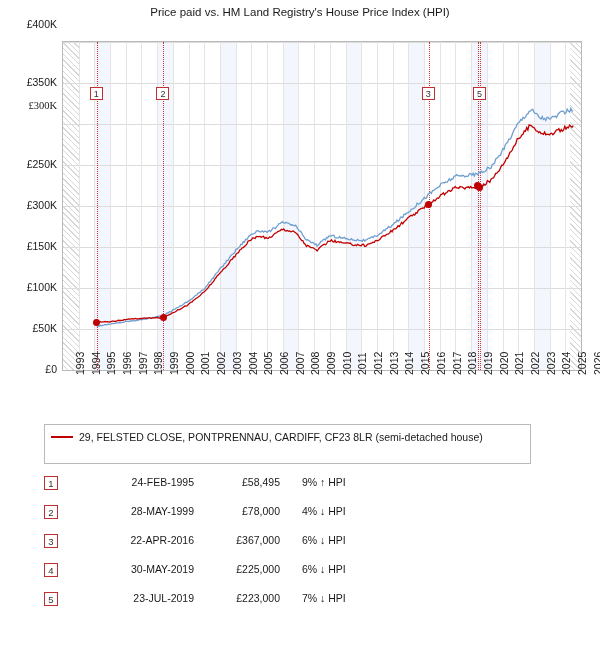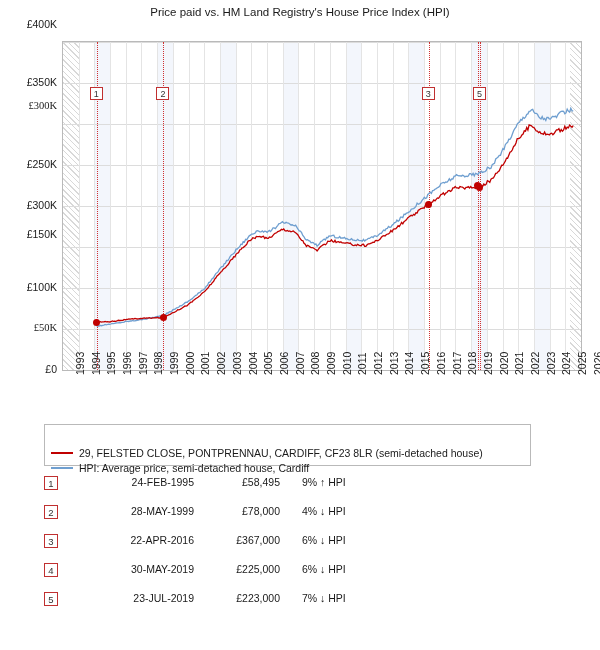--- a/index.html
+++ b/index.html
@@ -133,25 +133,25 @@
     text-align: center;
     color: #333;
     box-sizing: border-box;
   }
   
   #legend {
     position: absolute;
     left: 44px;
     top: 424px;
     width: 487px;
-    height: 29px;
+    height: 40px;
     border: 1px solid #b9b9b9;
     box-sizing: border-box;
     background: #ffffff;
-    padding: 20px 6px;
+    padding: 4px 6px;
   }
   .legend-row {
     display: flex;
     align-items: center;
     height: 14px;
     margin-top: 1px;
   }
   .legend-swatch {
     width: 22px;
     height: 0;
@@ -305,23 +305,23 @@
       </svg>
       <div class="sale-dot" style="left: 33.7485px; top: 280.034px;"></div>
       <div class="sale-dot" style="left: 100.461px; top: 275.52px;"></div>
       <div class="sale-dot" style="left: 365.739px; top: 162.36px;"></div>
       <div class="sale-dot" style="left: 414.714px; top: 143.5px;"></div>
       <div class="sale-dot" style="left: 416.912px; top: 145.14px;"></div>
     </div>
 
   <div id="yaxis">
       <div class="ylab" style="top: 363px;">£0</div>
-      <div class="ylab" style="top: 322px; font-family: Liberation Serif, serif;">£50K</div>
+      <div class="ylab" style="top: 322px;">£50K</div>
       <div class="ylab" style="top: 281px;">£100K</div>
-      <div class="ylab" style="top: 228px;">£150K</div>
+      <div class="ylab" style="top: 240px;">£150K</div>
       <div class="ylab" style="top: 199px;">£300K</div>
       <div class="ylab" style="top: 158px;">£250K</div>
       <div class="ylab" style="top: 100px; font-family: Liberation Serif, serif;">£300K</div>
       <div class="ylab" style="top: 76px;">£350K</div>
       <div class="ylab" style="top: 18px;">£400K</div>
     </div>
 
   <div id="xaxis">
       <div class="xlab" style="left: 73.8485px; top: 375px;">1993</div>
       <div class="xlab" style="left: 89.5455px; top: 375px;">1994</div>
@@ -364,24 +364,20 @@
       <div class="flag" style="left: 156.461px; top: 87px;">2</div>
       <div class="flag" style="left: 421.739px; top: 87px;">3</div>
       <div class="flag" style="left: 472.912px; top: 87px;">5</div>
     </div>
 
   <div id="legend">
     <div class="legend-row">
       <span class="legend-swatch"></span>
       <span class="legend-text">29, FELSTED CLOSE, PONTPRENNAU, CARDIFF, CF23 8LR (semi-detached house)</span>
     </div>
-    <div class="legend-row">
-      <span class="legend-swatch blue"></span>
-      <span class="legend-text">HPI: Average price, semi-detached house, Cardiff</span>
-    </div>
   </div>
 
   <div id="sales">
       <div class="sale-row">
         <div class="sale-num">1</div>
         <div class="sale-date">24-FEB-1995</div>
         <div class="sale-price">£58,495</div>
         <div class="sale-delta">9% ↑ HPI</div>
       </div>
       <div class="sale-row">

